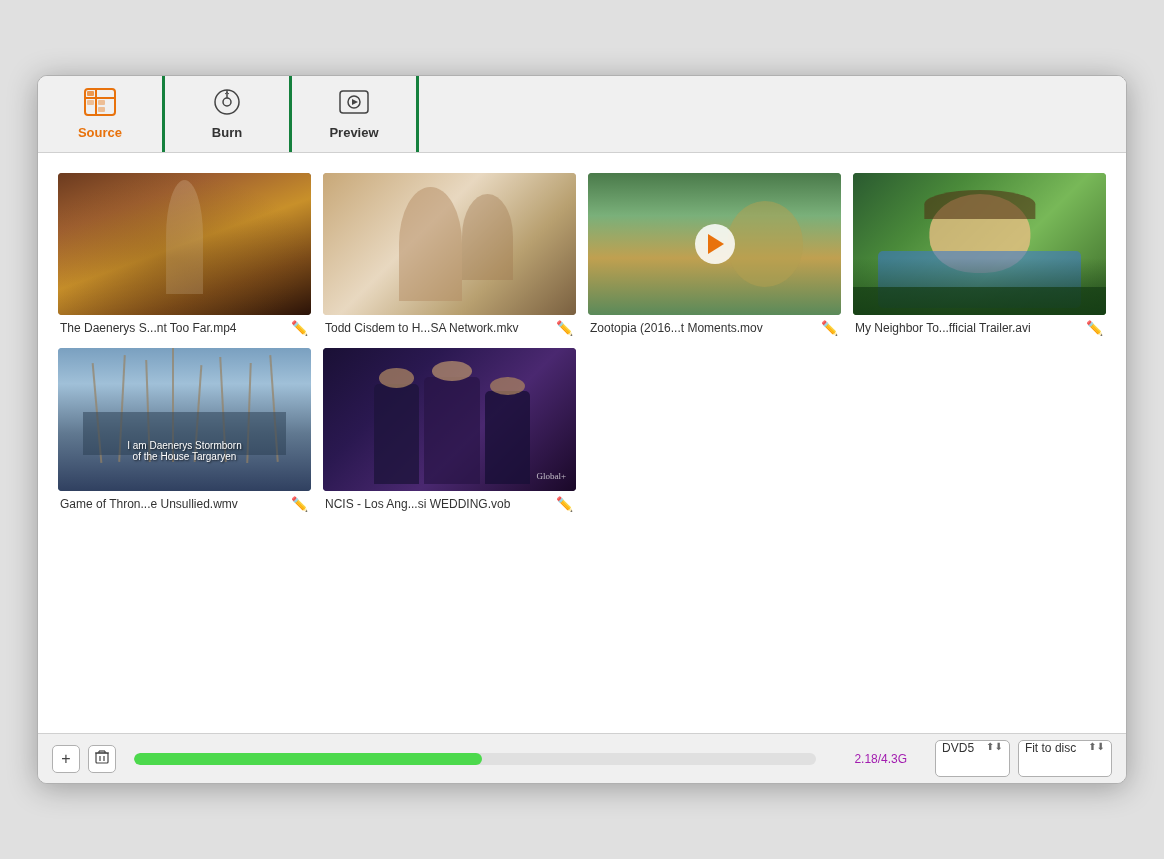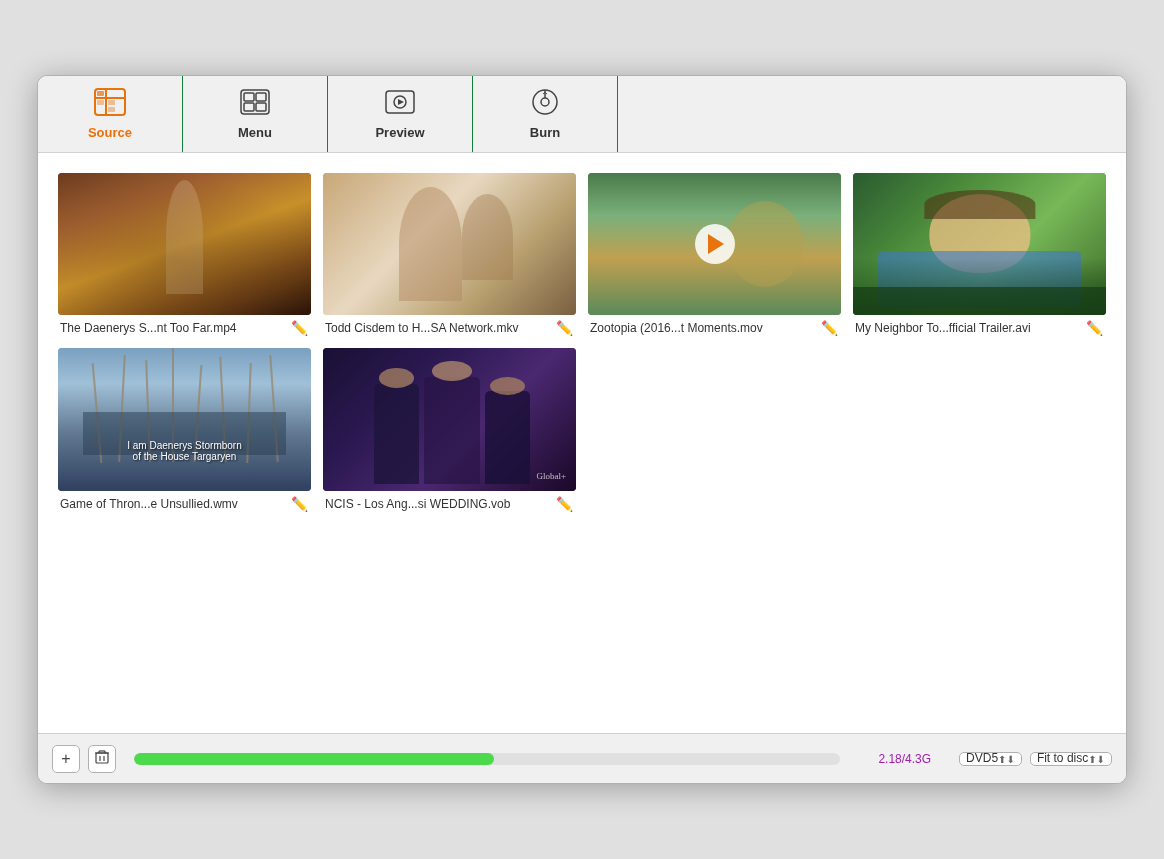--- a/index.html
+++ b/index.html
@@ -50,24 +50,24 @@
     .toolbar {
       display: flex;
       background: #f0f0f0;
       border-bottom: 1px solid #d0d0d0;
     }
     .toolbar-item {
       display: flex;
       flex-direction: column;
       align-items: center;
       justify-content: center;
-      width: 145px;
+      width: 127px;
       padding: 12px 0;
       cursor: pointer;
-      border-right: 1px solid #15803d;
+      border-right: 3px solid #15803d;
     }
     .toolbar-item:last-child { border-right: none; }
     .toolbar-item.active .toolbar-label { color: #e8720c; }
     .toolbar-item.active .toolbar-icon { color: #e8720c; }
     .toolbar-icon {
       font-size: 28px;
       color: #444;
       margin-bottom: 4px;
       line-height: 1;
     }
@@ -225,31 +225,31 @@
       background: #4cd94c;
       border-radius: 6px;
     }
     .size-info {
       font-size: 12px;
       color: #a21caf;
       white-space: nowrap;
       margin: 0 20px;
     }
     .dropdown {
-      height: 14px;
+      height: 37px;
       border: 1px solid #b0b0b0;
       border-radius: 5px;
       background: #fff;
       font-size: 12px;
       color: #333;
       padding: 0 6px;
       cursor: pointer;
       display: flex;
-      align-items: flex-end;
-      gap: 0;
+      align-items: flex-start;
+      gap: 12px;
       white-space: nowrap;
     }
     .dropdown-arrow {
       font-size: 10px;
       color: #666;
     }
     
     .thumb-subtitle {
       position: absolute;
       bottom: 20%;
@@ -288,54 +288,42 @@
           <line x1="12" y1="1" x2="12" y2="27" stroke="#e8720c" stroke-width="2"></line>
           <rect x="3" y="3" width="7" height="5" rx="1" fill="#e8720c" opacity="0.7"></rect>
           <rect x="14" y="12" width="7" height="5" rx="1" fill="#e8720c" opacity="0.4"></rect>
           <rect x="3" y="12" width="7" height="5" rx="1" fill="#e8720c" opacity="0.4"></rect>
           <rect x="14" y="19" width="7" height="5" rx="1" fill="#e8720c" opacity="0.4"></rect>
         </svg>
       </div>
       <span class="toolbar-label">Source</span>
     </div>
 
-    <div class="toolbar-item">
-      <div class="toolbar-icon">
-        <svg width="32" height="28" viewBox="0 0 32 28" fill="none">
-          <rect x="2" y="2" width="28" height="24" rx="3" stroke="#444" stroke-width="1.5" fill="none"></rect>
-          <rect x="5" y="5" width="10" height="8" rx="1" stroke="#444" stroke-width="1.5" fill="none"></rect>
-          <rect x="17" y="5" width="10" height="8" rx="1" stroke="#444" stroke-width="1.5" fill="none"></rect>
-          <rect x="5" y="15" width="10" height="8" rx="1" stroke="#444" stroke-width="1.5" fill="none"></rect>
-          <rect x="17" y="15" width="10" height="8" rx="1" stroke="#444" stroke-width="1.5" fill="none"></rect>
-        </svg>
-      </div>
-      <span class="toolbar-label">Menu</span>
-    </div>
-
-    <div class="toolbar-item">
-      <div class="toolbar-icon">
-        <svg width="32" height="28" viewBox="0 0 32 28" fill="none">
-          <rect x="2" y="3" width="28" height="22" rx="3" stroke="#444" stroke-width="1.5" fill="none"></rect>
-          <circle cx="16" cy="14" r="6" stroke="#444" stroke-width="1.5" fill="none"></circle>
-          <polygon points="14,11 14,17 20,14" fill="#444"></polygon>
-        </svg>
-      </div>
-      <span class="toolbar-label">Preview</span>
-    </div>
 
     <div class="toolbar-item">
       <div class="toolbar-icon">
         <svg width="32" height="28" viewBox="0 0 32 28" fill="none">
           <circle cx="16" cy="14" r="12" stroke="#444" stroke-width="1.5" fill="none"></circle>
           <circle cx="16" cy="14" r="4" stroke="#444" stroke-width="1.5" fill="none"></circle>
           <line x1="16" y1="2" x2="16" y2="10" stroke="#444" stroke-width="1.5"></line>
           <path d="M14 6 Q16 3 18 6" stroke="#444" stroke-width="1" fill="none"></path>
         </svg>
       </div>
       <span class="toolbar-label">Burn</span>
+    </div>
+
+    <div class="toolbar-item">
+      <div class="toolbar-icon">
+        <svg width="32" height="28" viewBox="0 0 32 28" fill="none">
+          <rect x="2" y="3" width="28" height="22" rx="3" stroke="#444" stroke-width="1.5" fill="none"></rect>
+          <circle cx="16" cy="14" r="6" stroke="#444" stroke-width="1.5" fill="none"></circle>
+          <polygon points="14,11 14,17 20,14" fill="#444"></polygon>
+        </svg>
+      </div>
+      <span class="toolbar-label">Preview</span>
     </div>
     <div class="toolbar-spacer"></div>
   </div>
 
   <div class="content-area">
     <div class="grid">
 
       <div class="media-item">
         <div class="thumbnail thumb-1">
           <div class="thumbnail-inner">

